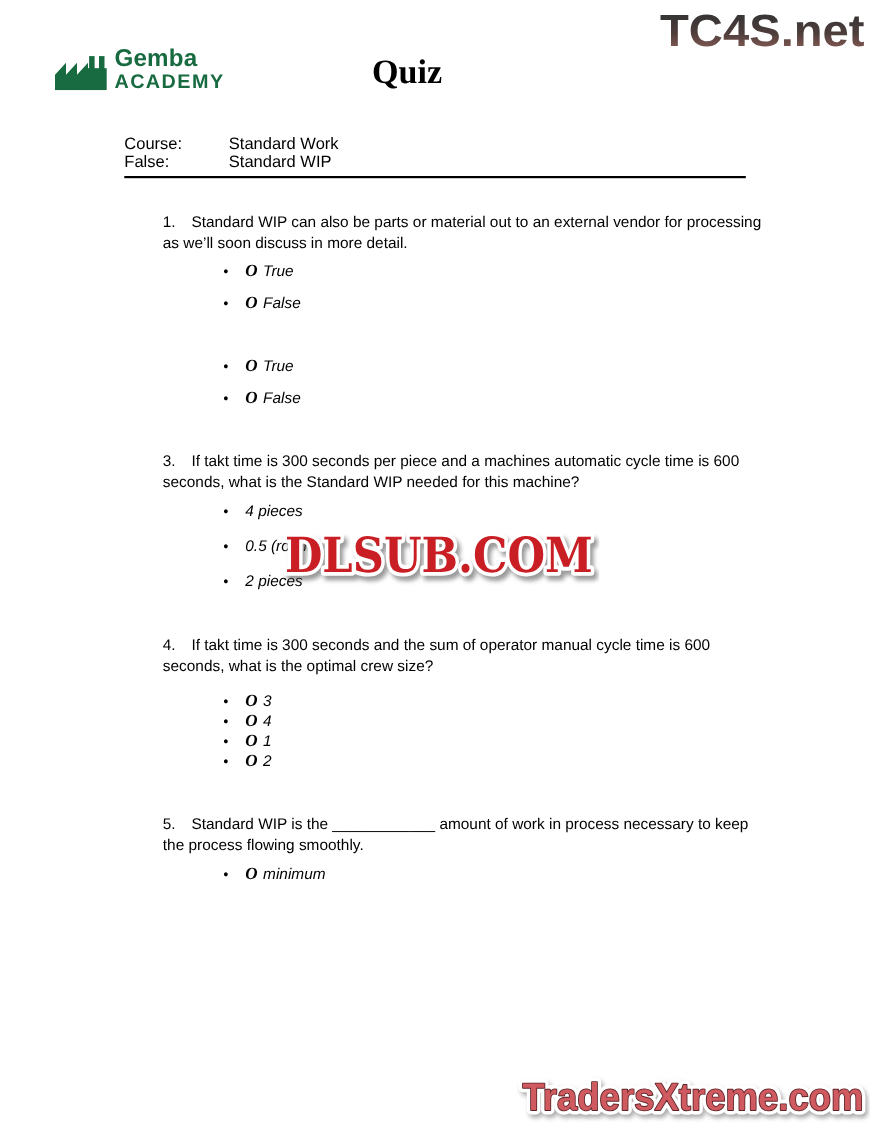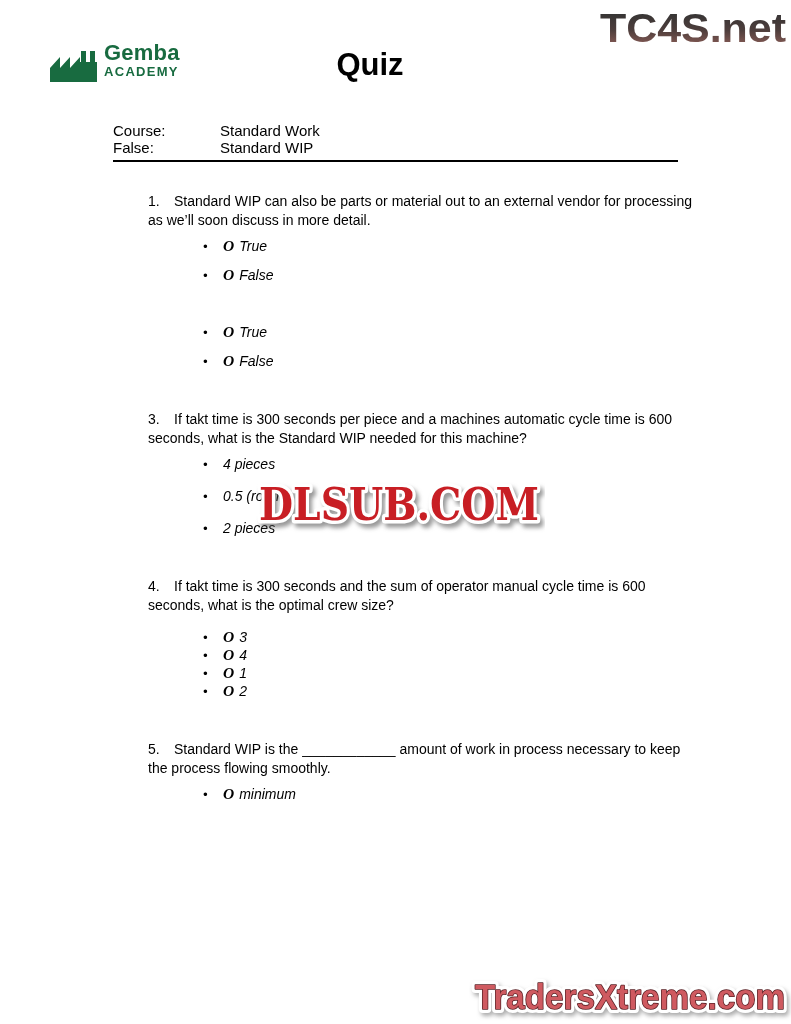--- a/index.html
+++ b/index.html
@@ -6,33 +6,33 @@
   body{
     width:791px;height:1024px;background:#ffffff;color:#000;
     font-family:"Liberation Sans",sans-serif;
     position:relative;overflow:hidden;
   }
 
   
   .logo{position:absolute;left:50px;top:42px;display:flex;align-items:flex-start;gap:4px;}
   .logo-text{line-height:1;}
   .logo-name{font-size:22px;font-weight:bold;color:#186b40;letter-spacing:0.2px;}
-  .logo-sub{font-size:13px;font-weight:bold;color:#186b40;letter-spacing:1.3px;margin-top:1px;}
+  .logo-sub{font-size:18px;font-weight:bold;color:#186b40;letter-spacing:1.3px;margin-top:1px;}
   .page-title{position:absolute;left:0;top:47px;width:740px;text-align:center;
-    font-size:31px;font-weight:bold;}
+    font-size:31px;font-weight:bold;font-family:Liberation Serif, serif;}
 
   
   .wm-tc4s{position:absolute;top:2px;right:2px;z-index:6;}
   .wm-dlsub{position:absolute;top:474px;left:253px;z-index:5;}
   .wm-traders{position:absolute;top:975px;right:0px;z-index:6;}
 
   
   .meta{position:absolute;left:113px;top:122px;width:565px;font-size:15px;
     border-bottom:2px solid #000;padding-bottom:4px;}
-  .meta-row{display:flex;line-height:17px;gap:12px;}
+  .meta-row{display:flex;line-height:17px;}
   .meta-label{width:95px;}
 
   
   .questions{position:absolute;left:148px;top:161px;width:545px;font-size:14px;}
   .question{margin-top:40px;}
   .q-first{margin-top:31px;}
   .q-text{margin:0;line-height:19px;white-space:pre-wrap;}
   .q-num{display:inline-block;width:26px;}
   ul.options{list-style:none;margin:8px 0 0 0;padding:0 0 0 55px;font-style:italic;}
   ul.options li{margin-bottom:12px;line-height:16px;}

